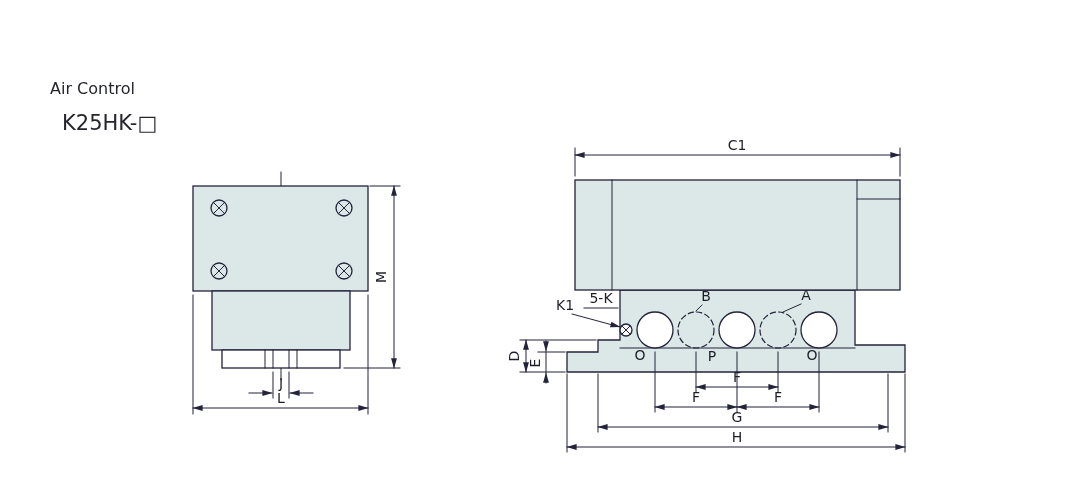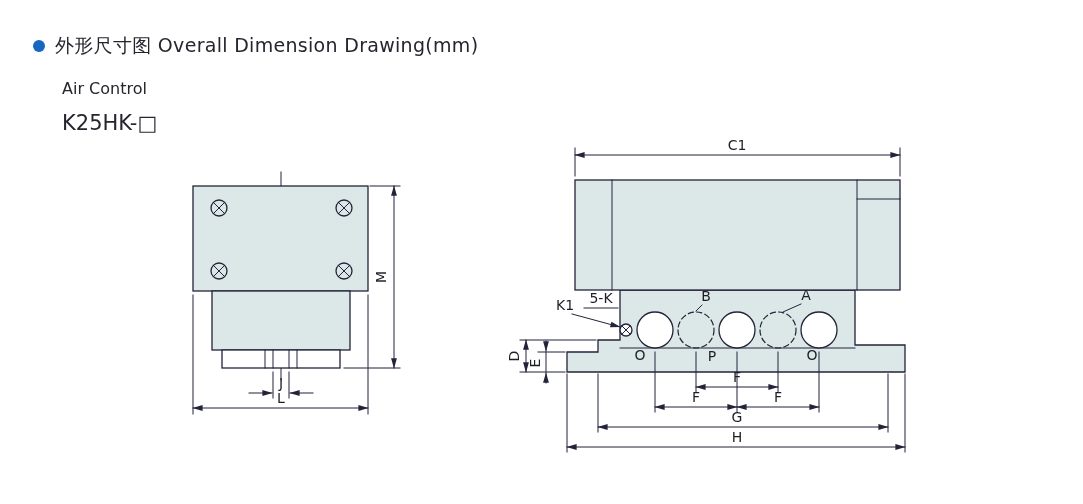--- a/index.html
+++ b/index.html
@@ -4,40 +4,36 @@
 <style>
   * { margin:0; padding:0; box-sizing:border-box; }
   html,body { background:#ffffff; }
   .page {
     position:relative; width:1083px; height:504px; background:#fff;
     font-family:"DejaVu Sans","Liberation Sans",sans-serif; color:#1e1e28; overflow:hidden;
   }
   .title-row { position:absolute; left:33px; top:33px; display:flex; align-items:center; gap:10px; }
   .bullet { width:12px; height:12px; border-radius:50%; background:var(--bullet-blue,#1767c0); flex:0 0 auto; }
   .title { font-size:19px; letter-spacing:.3px; color:#25252e; }
-  .subtitle { position:absolute; left:62px; top:79px; font-size:16px; color:#25252e; }
+  .subtitle { position:absolute; left:50px; top:79px; font-size:16px; color:#25252e; }
   .model { position:absolute; left:62px; top:111px; font-size:21px; color:#25252e; }
   svg.canvas { position:absolute; left:0; top:0; width:1083px; height:504px; }
   .ln   { stroke:var(--line,#23233a); stroke-width:1.3; fill:none; stroke-linecap:square; }
   .thin { stroke:var(--line,#23233a); stroke-width:1; fill:none; stroke-linecap:square; }
   .fillbody { fill:var(--body-fill,#dce8e8); }
   .whitefill { fill:#ffffff; }
   .dashedln { stroke-dasharray:5 3.5; stroke-width:1.2; }
   .lbl { font-size:14px; fill:#1e1e28; font-family:"DejaVu Sans","Liberation Sans",sans-serif; }
   .arrowhead { fill:var(--line,#23233a); stroke:none; }
 </style>
 </head>
 <body>
 
 <div class="page">
 
-  <div class="title-row">
-    <span class="bullet"></span>
-    <span class="title">外形尺寸图 Overall Dimension Drawing(mm)</span>
-  </div>
   <div class="subtitle">Air Control</div>
   <div class="model">K25HK-□</div>
 
   <svg class="canvas" viewBox="0 0 1083 504">
     <defs>
       <marker id="arr" viewBox="0 0 12 8" refX="11" refY="4" markerWidth="11" markerHeight="8" orient="auto-start-reverse">
         <path class="arrowhead" d="M0.5,0.8 L11.5,4 L0.5,7.2 Z"></path>
       </marker>
     </defs>
 

